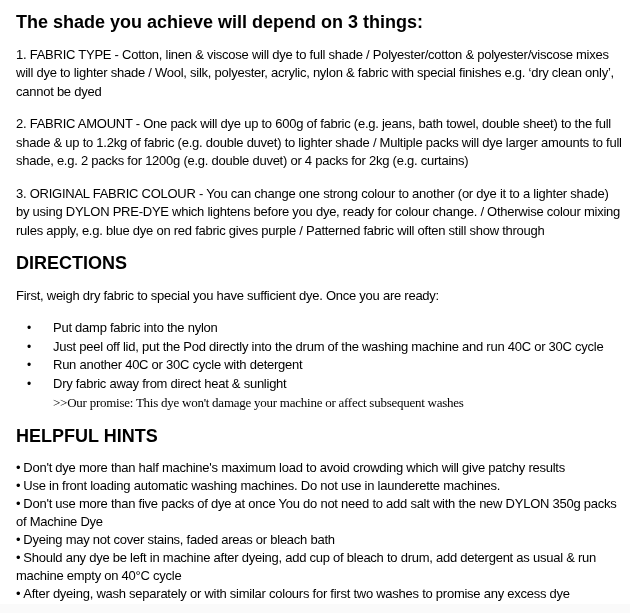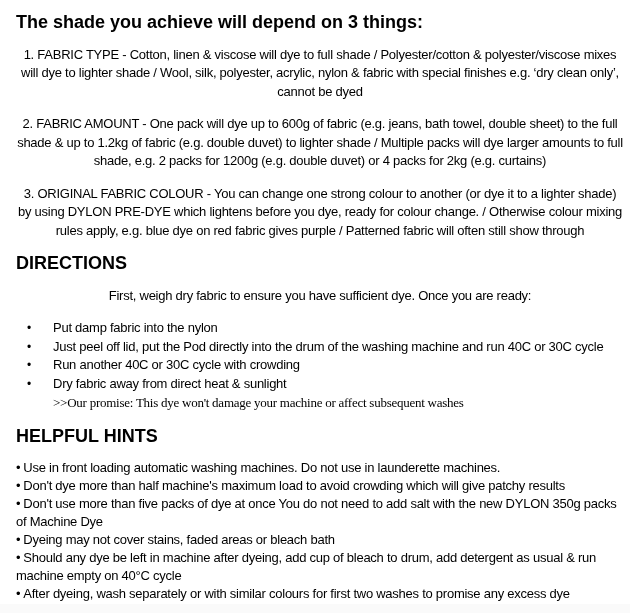--- a/index.html
+++ b/index.html
@@ -24,21 +24,20 @@
   }
   h1, h2 {
     font-size: 18px;
     line-height: 18.5px;
     font-weight: bold;
     letter-spacing: 0;
     margin: 0 0 14px 0;
   }
   p {
     margin: 0 0 14px 0;
-    text-align: center;
   }
   ul.steps {
     list-style: none;
     margin: 2px 0 14px 0;
     padding: 0;
   }
   ul.steps li {
     position: relative;
     padding-left: 37px;
     line-height: 18.7px;
@@ -77,52 +76,52 @@
 <div class="doc">
 
   <h1>The shade you achieve will depend on 3 things:</h1>
 
   <p>1. FABRIC TYPE - Cotton, linen &amp; viscose will dye to full shade / Polyester/cotton &amp; polyester/viscose mixes will dye to lighter shade / Wool, silk, polyester, acrylic, nylon &amp; fabric with special finishes e.g. ‘dry clean only’, cannot be dyed</p>
   <p>2. FABRIC AMOUNT - One pack will dye up to 600g of fabric (e.g. jeans, bath towel, double sheet) to the full shade &amp; up to 1.2kg of fabric (e.g. double duvet) to lighter shade / Multiple packs will dye larger amounts to full shade, e.g. 2 packs for 1200g (e.g. double duvet) or 4 packs for 2kg (e.g. curtains)</p>
   <p>3. ORIGINAL FABRIC COLOUR - You can change one strong colour to another (or dye it to a lighter shade) by using DYLON PRE-DYE which lightens before you dye, ready for colour change. / Otherwise colour mixing rules apply, e.g. blue dye on red fabric gives purple / Patterned fabric will often still show through</p>
 
   <h2>DIRECTIONS</h2>
 
-  <p>First, weigh dry fabric to ensure you have sufficient dye. Once you are ready:</p>
+  <p>First, weigh dry fabric to special you have sufficient dye. Once you are ready:</p>
 
   <ul class="steps">
     <li>
       <span class="dot">•</span>
       <span>Put damp fabric into the nylon</span>
     </li>
     <li>
       <span class="dot">•</span>
       <span>Just peel off lid, put the Pod directly into the drum of the washing machine and run 40C or 30C cycle</span>
     </li>
     <li>
       <span class="dot">•</span>
-      <span>Run another 40C or 30C cycle with crowding</span>
+      <span>Run another 40C or 30C cycle with detergent</span>
     </li>
     <li>
       <span class="dot">•</span>
       <span>Dry fabric away from direct heat &amp; sunlight</span>
     </li>
     <li class="promise-line">
       <span>&gt;&gt;Our promise: This dye won't damage your machine or affect subsequent washes</span>
     </li>
   </ul>
 
   <h2>HELPFUL HINTS</h2>
 
   <div class="hints-list">
     <div class="hint">
-      <span class="hbullet">•</span><span>Use in front loading automatic washing machines. Do not use in launderette machines.</span>
+      <span class="hbullet">•</span><span>Don't dye more than half machine's maximum load to avoid crowding which will give patchy results</span>
     </div>
     <div class="hint">
-      <span class="hbullet">•</span><span>Don't dye more than half machine's maximum load to avoid crowding which will give patchy results</span>
+      <span class="hbullet">•</span><span>Use in front loading automatic washing machines. Do not use in launderette machines.</span>
     </div>
     <div class="hint">
       <span class="hbullet">•</span><span>Don't use more than five packs of dye at once You do not need to add salt with the new DYLON 350g packs of Machine Dye</span>
     </div>
     <div class="hint">
       <span class="hbullet">•</span><span>Dyeing may not cover stains, faded areas or bleach bath</span>
     </div>
     <div class="hint">
       <span class="hbullet">•</span><span>Should any dye be left in machine after dyeing, add cup of bleach to drum, add detergent as usual &amp; run machine empty on 40°C cycle</span>
     </div>

